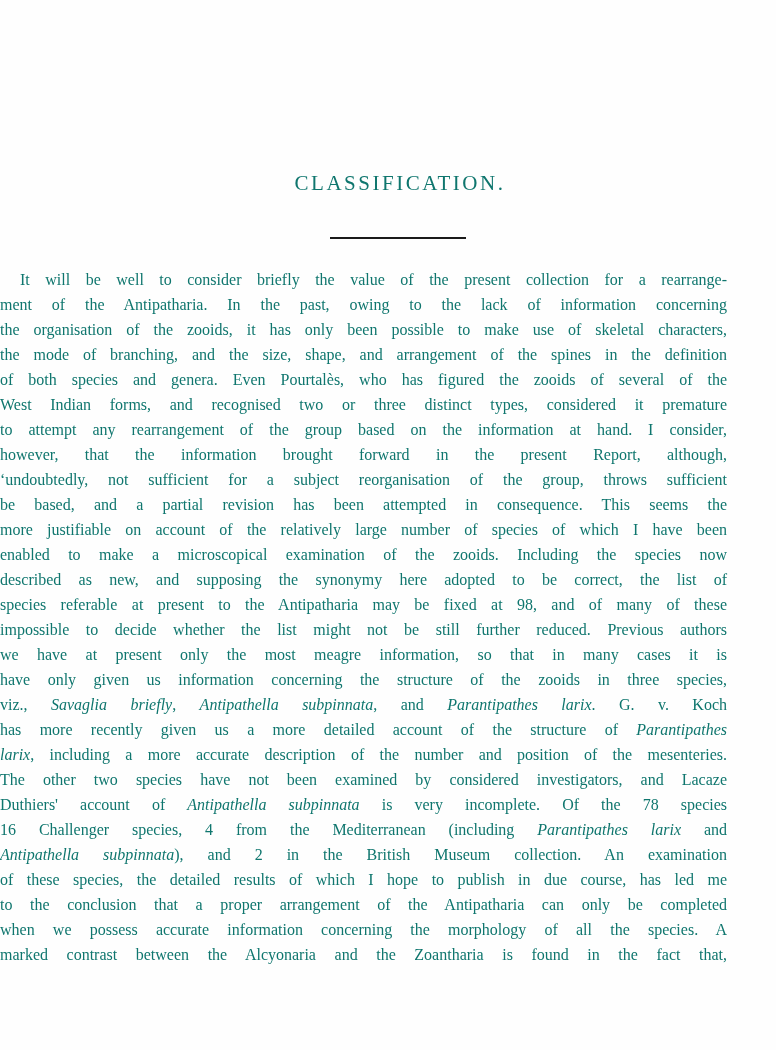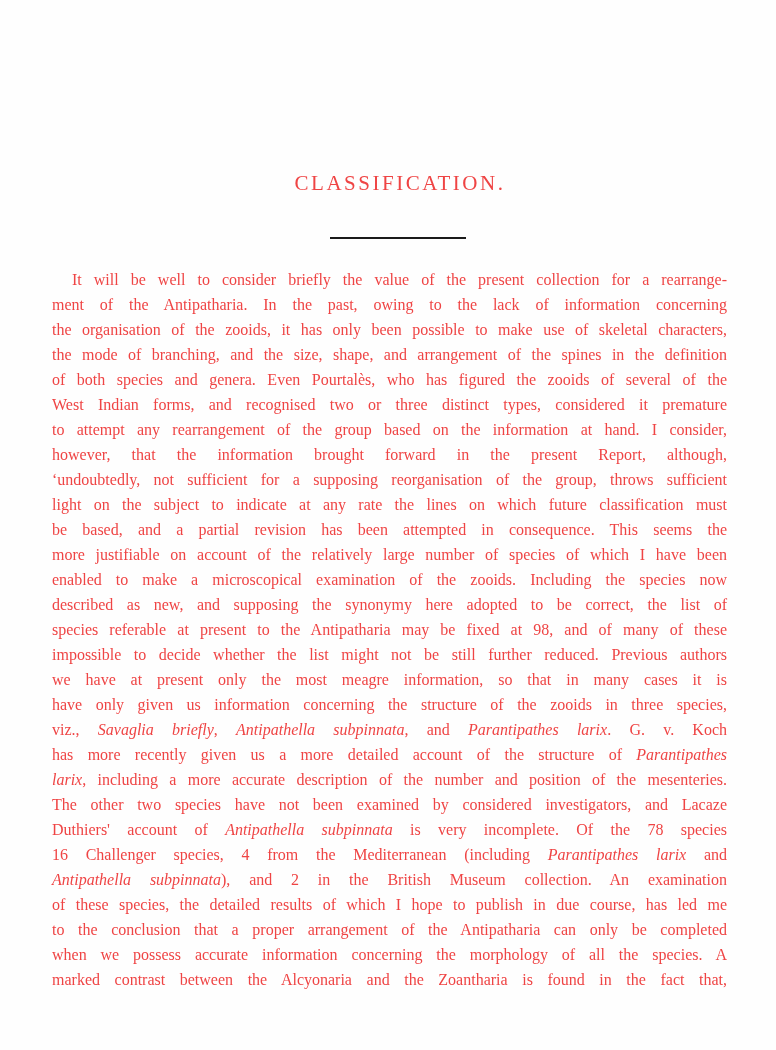--- a/index.html
+++ b/index.html
@@ -7,41 +7,40 @@
     padding: 0;
     background: #ffffff;
   }
   .page {
     position: relative;
     width: 776px;
     height: 1050px;
     background: #fefefe;
     overflow: hidden;
     font-family: "Liberation Serif", serif;
-    color: #ef4444;
+    color: #0f766e;
   }
   .heading {
     padding-top: 171px;
     text-align: center;
     font-size: 21px;
     letter-spacing: 2.5px;
     font-weight: normal;
     margin: 0;
     transform: translateX(12px);
   }
   .rule {
     width: 136px;
     height: 2px;
     background: #1a1a1a;
     margin: 41px auto 0 auto;
     transform: translateX(10px);
   }
   .body-text {
     margin-top: 28px;
-    padding-left: 52px;
     padding-right: 49px;
     font-size: 16px;
     line-height: 25px;
   }
   .line {
     text-align: justify;
     text-align-last: justify;
     height: 25px;
     overflow: visible;
   }
@@ -60,22 +59,21 @@
   <div class="rule"></div>
   <div class="body-text">
       <div class="line indent"><span>It will be well to consider briefly the value of the present collection for a rearrange-</span></div>
       <div class="line"><span>ment of the Antipatharia.  In the past, owing to the lack of information concerning</span></div>
       <div class="line"><span>the organisation of the zooids, it has only been possible to make use of skeletal characters,</span></div>
       <div class="line"><span>the mode of branching, and the size, shape, and arrangement of the spines in the definition</span></div>
       <div class="line"><span>of both species and genera.  Even Pourtalès, who has figured the zooids of several of the</span></div>
       <div class="line"><span>West Indian forms, and recognised two or three distinct types, considered it premature</span></div>
       <div class="line"><span>to attempt any rearrangement of the group based on the information at hand.  I consider,</span></div>
       <div class="line"><span>however, that the information brought forward in the present Report, although,</span></div>
-      <div class="line"><span>‘undoubtedly, not sufficient for a supposing reorganisation of the group, throws sufficient</span></div>
-      <div class="line"><span>light on the subject to indicate at any rate the lines on which future classification must</span></div>
+      <div class="line"><span>‘undoubtedly, not sufficient for a subject reorganisation of the group, throws sufficient</span></div>
       <div class="line"><span>be based, and a partial revision has been attempted in consequence.  This seems the</span></div>
       <div class="line"><span>more justifiable on account of the relatively large number of species of which I have been</span></div>
       <div class="line"><span>enabled to make a microscopical examination of the zooids.  Including the species now</span></div>
       <div class="line"><span>described as new, and supposing the synonymy here adopted to be correct, the list of</span></div>
       <div class="line"><span>species referable at present to the Antipatharia may be fixed at 98, and of many of these</span></div>
       <div class="line"><span>impossible to decide whether the list might not be still further reduced.  Previous authors</span></div>
       <div class="line"><span>we have at present only the most meagre information, so that in many cases it is</span></div>
       <div class="line"><span>have only given us information concerning the structure of the zooids in three species,</span></div>
       <div class="line"><span>viz., </span><span class="it">Savaglia briefly</span><span>, </span><span class="it">Antipathella subpinnata</span><span>, and </span><span class="it">Parantipathes larix</span><span>.  G. v. Koch</span></div>
       <div class="line"><span>has more recently given us a more detailed account of the structure of </span><span class="it">Parantipathes</span></div>

